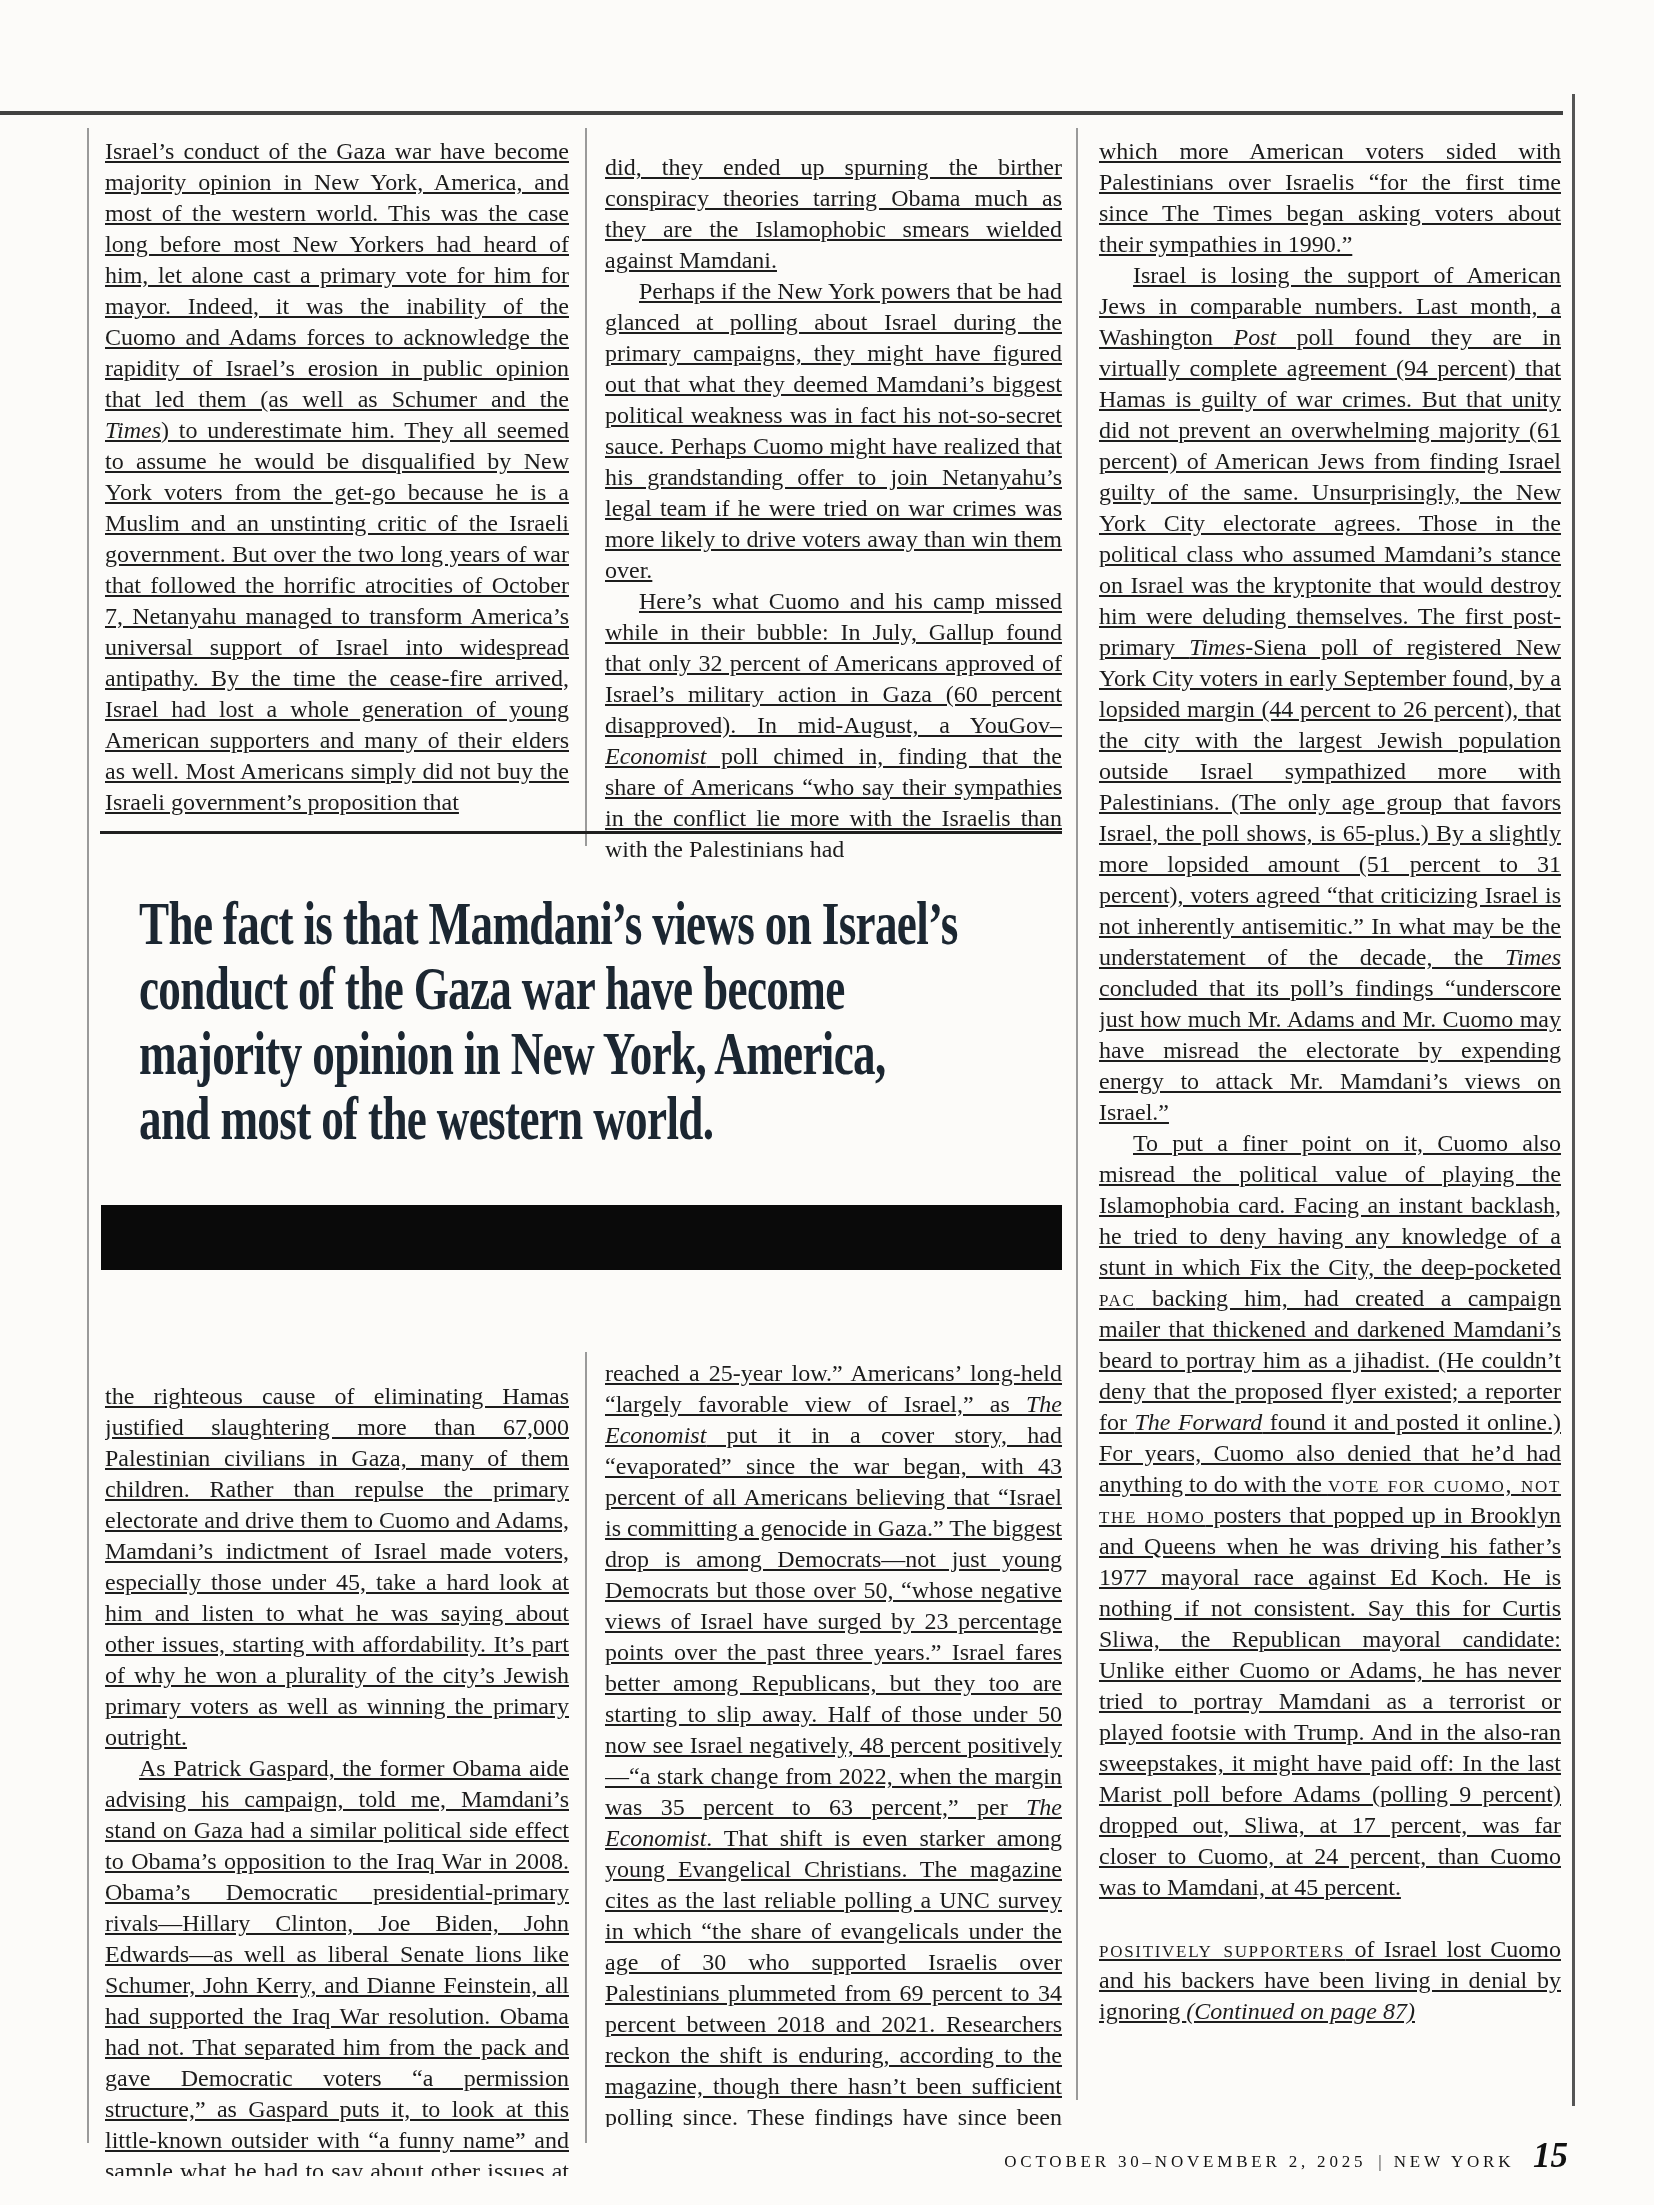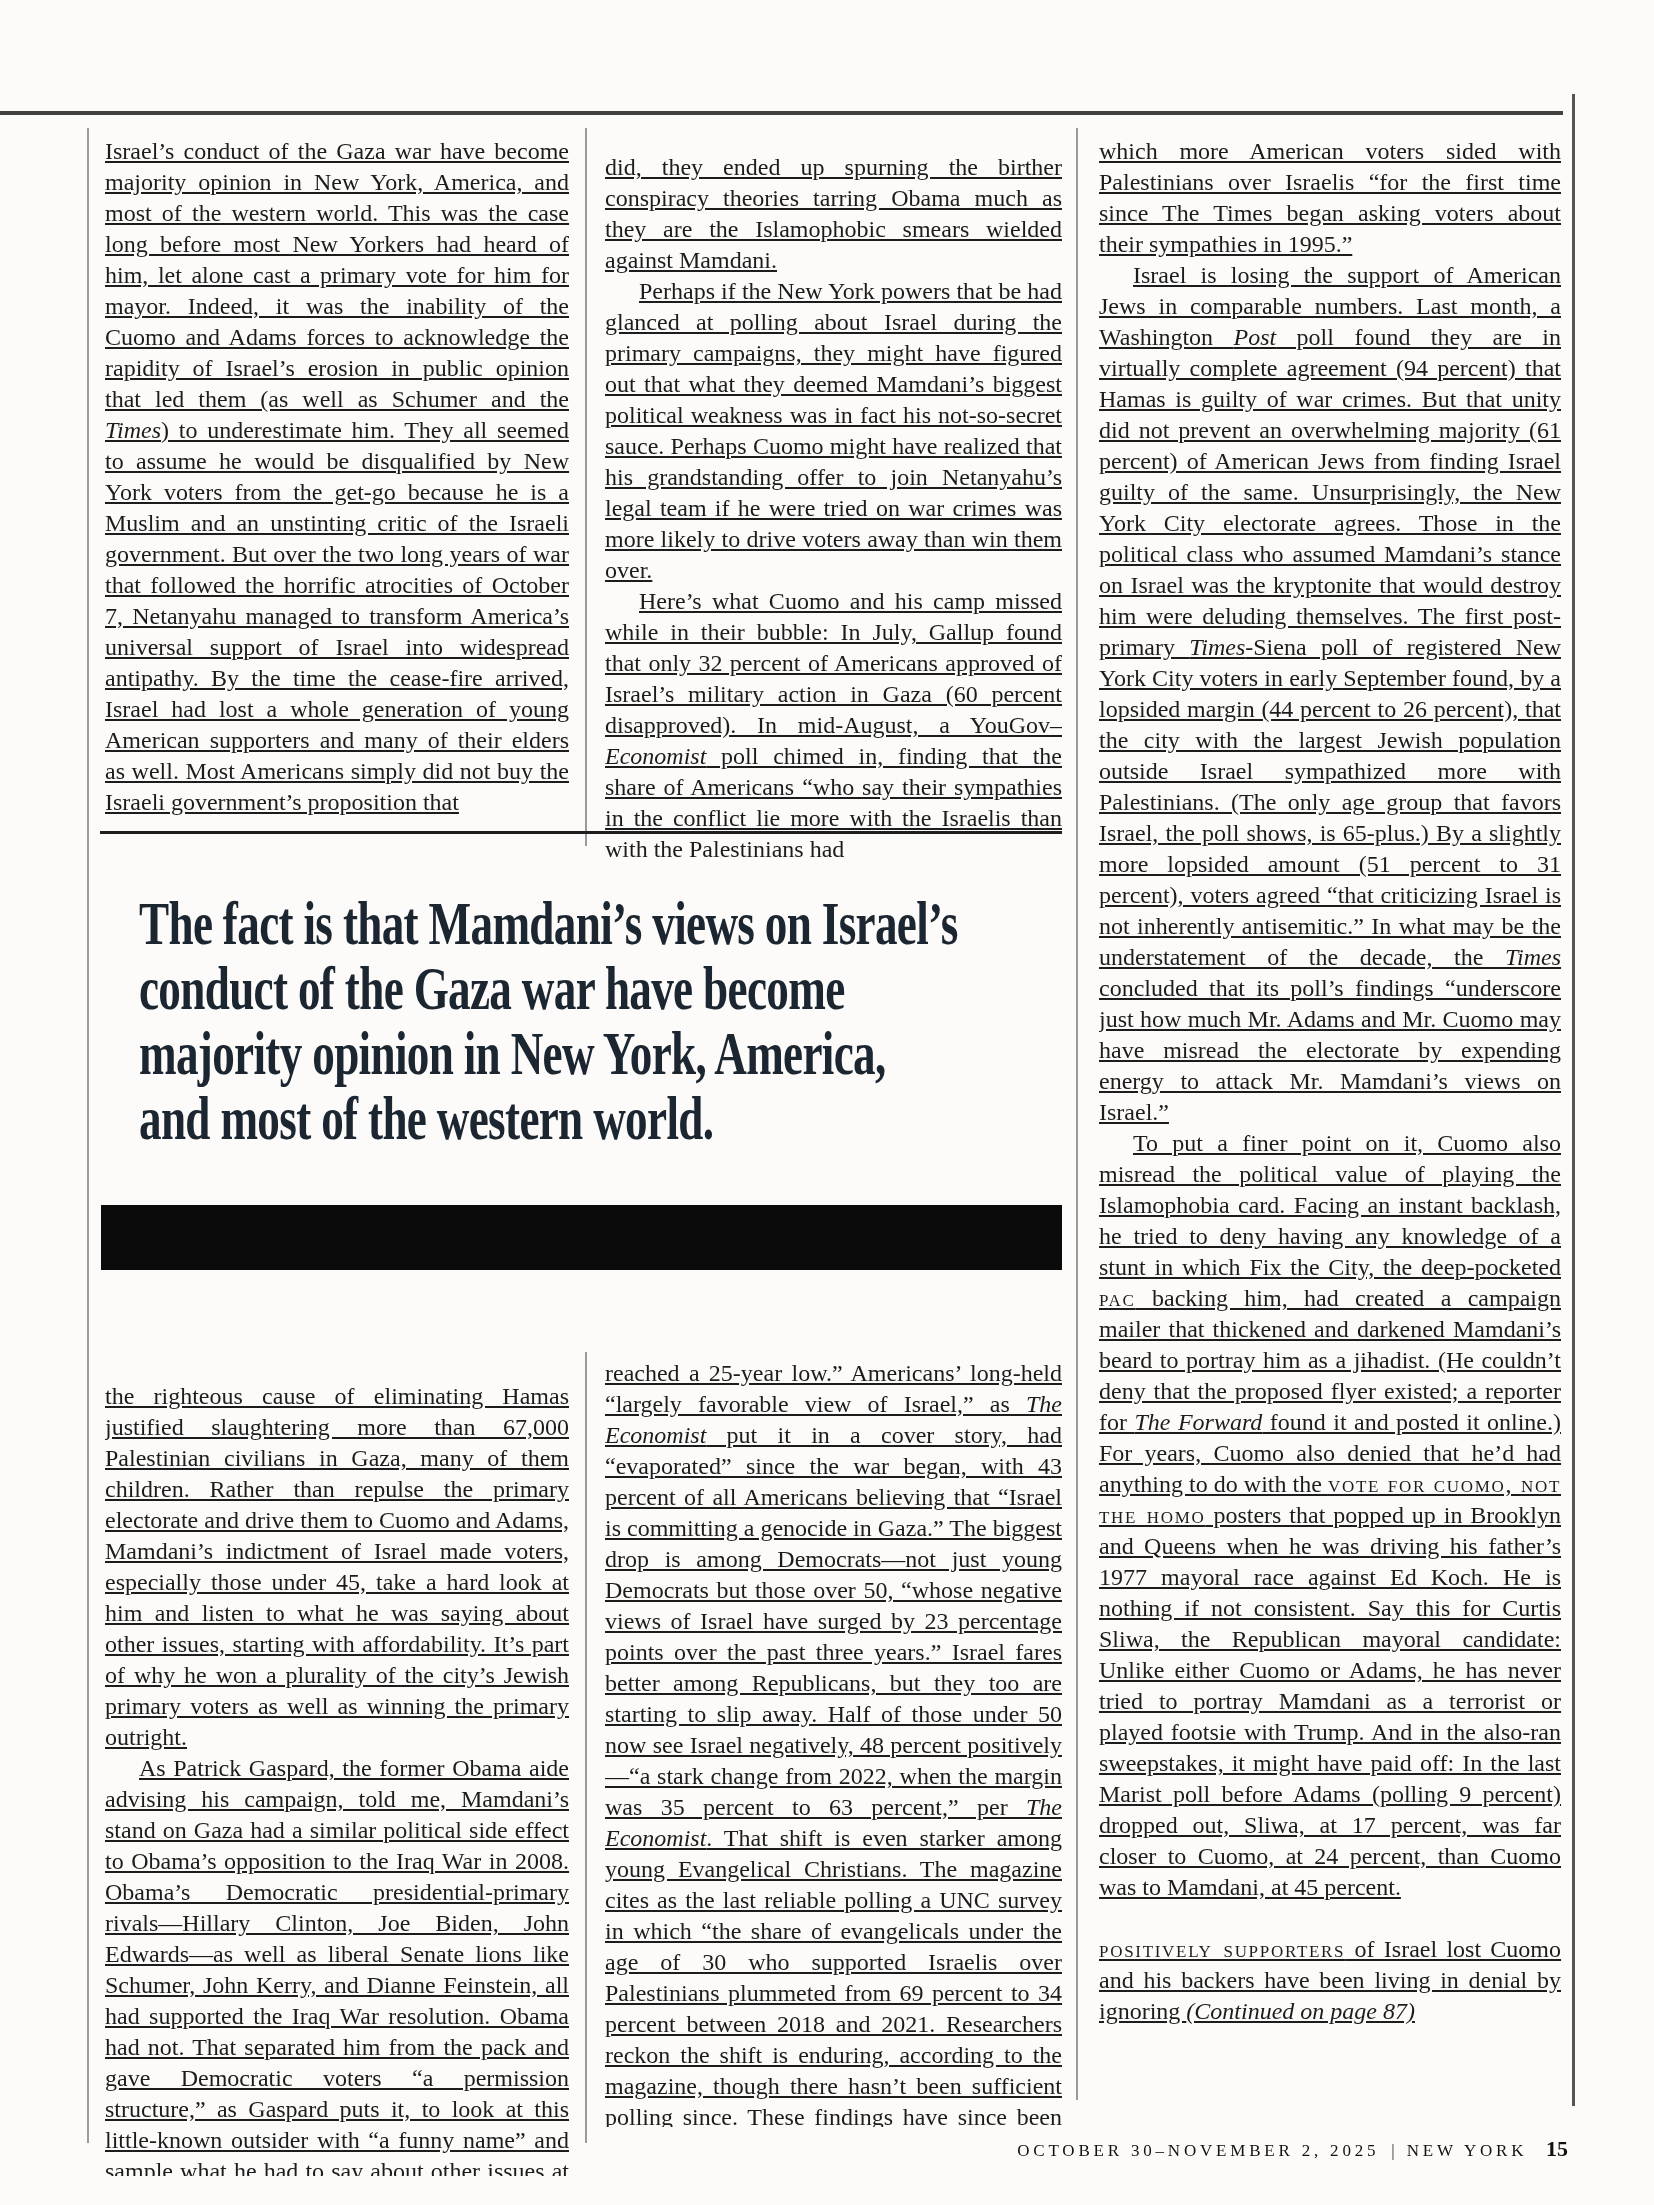--- a/index.html
+++ b/index.html
@@ -45,21 +45,21 @@
     top:2136px;right:86px;
     display:flex;align-items:baseline;
     font-size:17px;
     letter-spacing:3.8px;
     color:#111;
     white-space:nowrap;
   }
   .footer .sep{margin:0 12px;font-weight:400;color:#333;letter-spacing:0;}
   .footer .pagenum{
     margin-left:18.7px;
-    font-size:22px;font-weight:600;letter-spacing:0;
+    font-size:35px;font-weight:600;letter-spacing:0;font-style:italic;
   }
 </style>
 </head>
 <body>
 
 <div class="page">
 
   <div class="rule" style="left:0;top:111px;width:1563px;height:4.3px;"></div>
 
   <div class="vrule" style="left:87px;top:128px;width:1.7px;height:2015px;"></div>
@@ -72,21 +72,21 @@
       <p><span>Israel’s conduct of the Gaza war have become majority opinion in New York, America, and most of the western world. This was the case long before most New Yorkers had heard of him, let alone cast a primary vote for him for mayor. Indeed, it was the inability of the Cuomo and Adams forces to acknowledge the rapidity of Israel’s erosion in public opinion that led them (as well as Schumer and the </span><span class="ital">Times</span><span>) to underestimate him. They all seemed to assume he would be disqualified by New York voters from the get-go because he is a Muslim and an unstinting critic of the Israeli government. But over the two long years of war that followed the horrific atrocities of October 7, Netanyahu managed to transform America’s universal support of Israel into widespread antipathy. By the time the cease-fire arrived, Israel had lost a whole generation of young American supporters and many of their elders as well. Most Americans simply did not buy the Israeli government’s proposition that</span></p>
     </div>
 
   <div class="colblock" style="left:605px;top:152px;width:457px;height:707px;">
       <p><span>did, they ended up spurning the birther conspiracy theories tarring Obama much as they are the Islamophobic smears wielded against Mamdani.</span></p>
       <p class="indent"><span>Perhaps if the New York powers that be had glanced at polling about Israel during the primary campaigns, they might have figured out that what they deemed Mamdani’s biggest political weakness was in fact his not-so-secret sauce. Perhaps Cuomo might have realized that his grandstanding offer to join Netanyahu’s legal team if he were tried on war crimes was more likely to drive voters away than win them over.</span></p>
       <p class="indent"><span>Here’s what Cuomo and his camp missed while in their bubble: In July, Gallup found that only 32 percent of Americans approved of Israel’s military action in Gaza (60 percent disapproved). In mid-August, a YouGov–</span><span class="ital">Economist</span><span> poll chimed in, finding that the share of Americans “who say their sympathies in the conflict lie more with the Israelis than with the Palestinians had</span></p>
     </div>
 
   <div class="colblock" style="left:1099px;top:136px;width:462px;height:1947px;">
-      <p><span>which more American voters sided with Palestinians over Israelis “for the first time since The Times began asking voters about their sympathies in 1995.”</span></p>
+      <p><span>which more American voters sided with Palestinians over Israelis “for the first time since The Times began asking voters about their sympathies in 1990.”</span></p>
       <p class="indent"><span>Israel is losing the support of American Jews in comparable numbers. Last month, a Washington </span><span class="ital">Post</span><span> poll found they are in virtually complete agreement (94 percent) that Hamas is guilty of war crimes. But that unity did not prevent an overwhelming majority (61 percent) of American Jews from finding Israel guilty of the same. Unsurprisingly, the New York City electorate agrees. Those in the political class who assumed Mamdani’s stance on Israel was the kryptonite that would destroy him were deluding themselves. The first post-primary </span><span class="ital">Times</span><span>-Siena poll of registered New York City voters in early September found, by a lopsided margin (44 percent to 26 percent), that the city with the largest Jewish population outside Israel sympathized more with Palestinians. (The only age group that favors Israel, the poll shows, is 65-plus.) By a slightly more lopsided amount (51 percent to 31 percent), voters agreed “that criticizing Israel is not inherently antisemitic.” In what may be the understatement of the decade, the </span><span class="ital">Times</span><span> concluded that its poll’s findings “underscore just how much Mr. Adams and Mr. Cuomo may have misread the electorate by expending energy to attack Mr. Mamdani’s views on Israel.”</span></p>
       <p class="indent"><span>To put a finer point on it, Cuomo also misread the political value of playing the Islamophobia card. Facing an instant backlash, he tried to deny having any knowledge of a stunt in which Fix the City, the deep-pocketed </span><span class="smallcaps">pac</span><span> backing him, had created a campaign mailer that thickened and darkened Mamdani’s beard to portray him as a jihadist. (He couldn’t deny that the proposed flyer existed; a reporter for </span><span class="ital">The Forward</span><span> found it and posted it online.) For years, Cuomo also denied that he’d had anything to do with the </span><span class="smallcaps">vote for cuomo, not the homo</span><span> posters that popped up in Brooklyn and Queens when he was driving his father’s 1977 mayoral race against Ed Koch. He is nothing if not consistent. Say this for Curtis Sliwa, the Republican mayoral candidate: Unlike either Cuomo or Adams, he has never tried to portray Mamdani as a terrorist or played footsie with Trump. And in the also-ran sweepstakes, it might have paid off: In the last Marist poll before Adams (polling 9 percent) dropped out, Sliwa, at 17 percent, was far closer to Cuomo, at 24 percent, than Cuomo was to Mamdani, at 45 percent.</span></p>
       <p class="space-before"><span class="smallcaps">positively supporters</span><span> of Israel lost Cuomo and his backers have been living in denial by ignoring </span><span class="ital">(Continued on page 87)</span></p>
     </div>
 
   <div class="rule" style="left:100px;top:831px;width:962px;height:3.4px;background:#1f1f1f;"></div>
 
   <div class="quote">
       <div>The fact is that Mamdani’s views on Israel’s</div>
       <div>conduct of the Gaza war have become</div>

